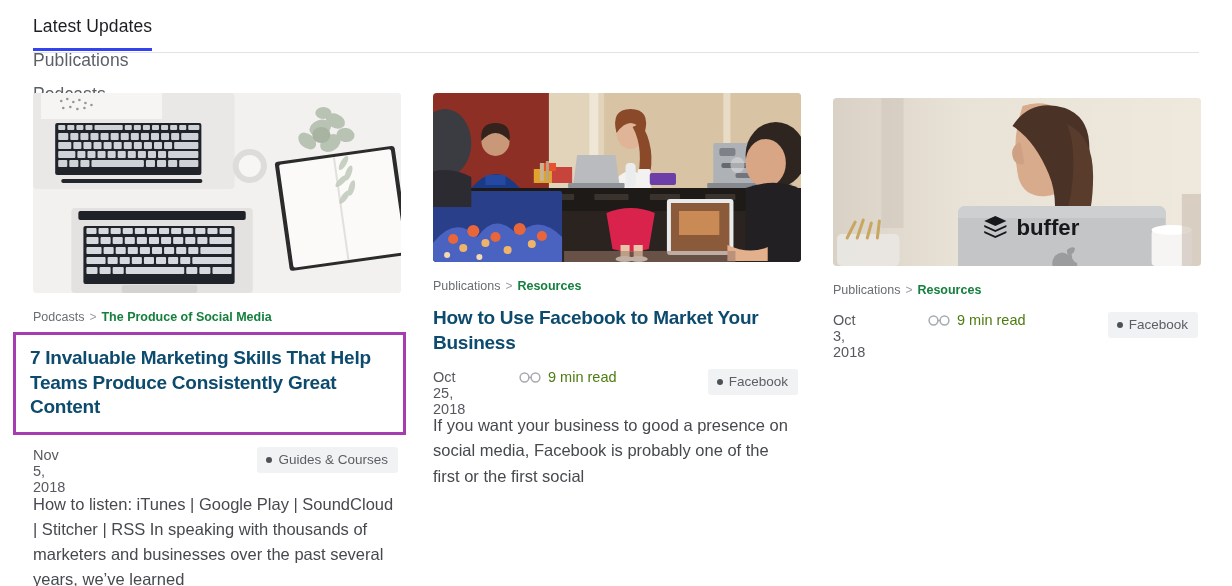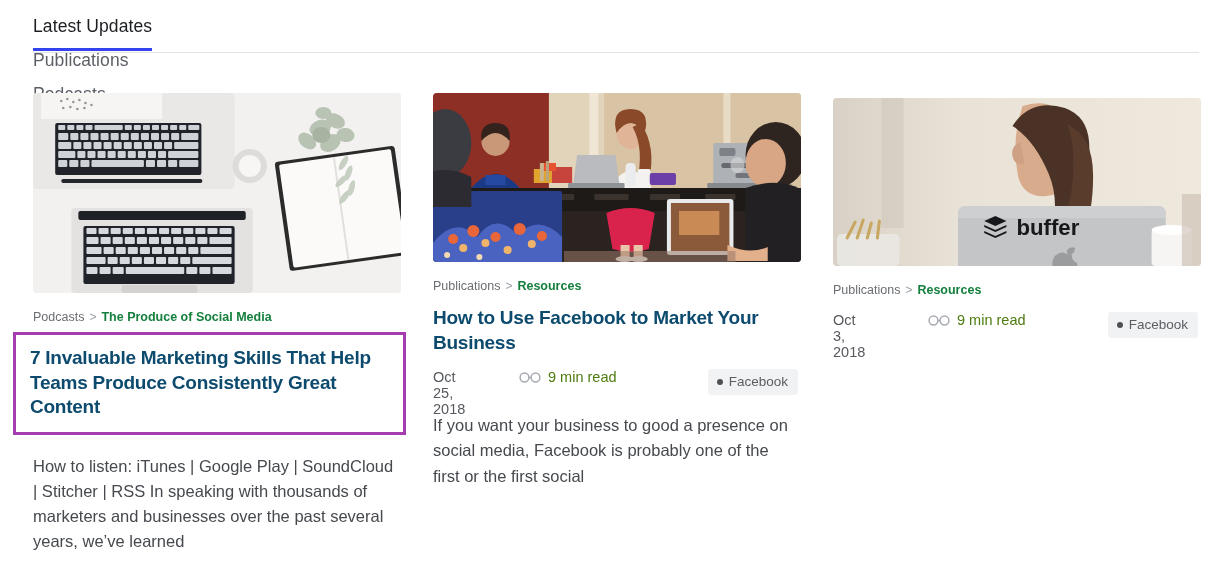--- a/index.html
+++ b/index.html
@@ -318,20 +318,28 @@
     </div>
 
     <div class="meta-top">
       <span>Podcasts</span>
       <span class="crumb-sep">&gt;</span>
       <span class="crumb-last">The Produce of Social Media</span>
     </div>
 
     <div class="title highlight" style="border-color: rgb(165, 60, 176);">7 Invaluable Marketing Skills That Help Teams Produce Consistently Great Content</div>
 
+    <div class="meta-row">
+      <span class="date">Nov 5, 2018</span>
+      <span class="spacer"></span>
+      <span class="tag">
+        <span class="dot"></span>
+        <span>Guides &amp; Courses</span>
+      </span>
+    </div>
 
     <div class="excerpt">How to listen: iTunes | Google Play | SoundCloud | Stitcher | RSS In speaking with thousands of marketers and businesses over the past several years, we’ve learned</div>
   </div>
 
   <div class="card c2">
     <div class="thumb" style="height:169px">
       <svg viewBox="0 0 365 169" preserveAspectRatio="none">
         <rect width="365" height="169" fill="#d9c7aa"></rect>
         <rect x="0" y="0" width="115" height="95" fill="#8e2f26"></rect>
         <rect x="115" y="0" width="55" height="100" fill="#e2d3bb"></rect>

